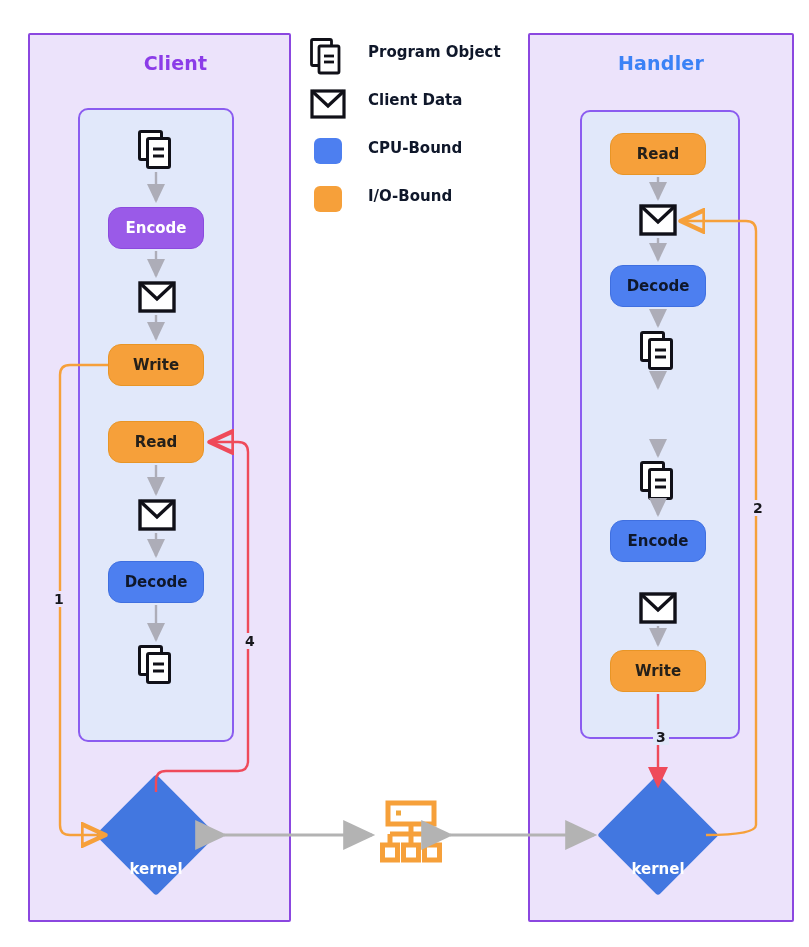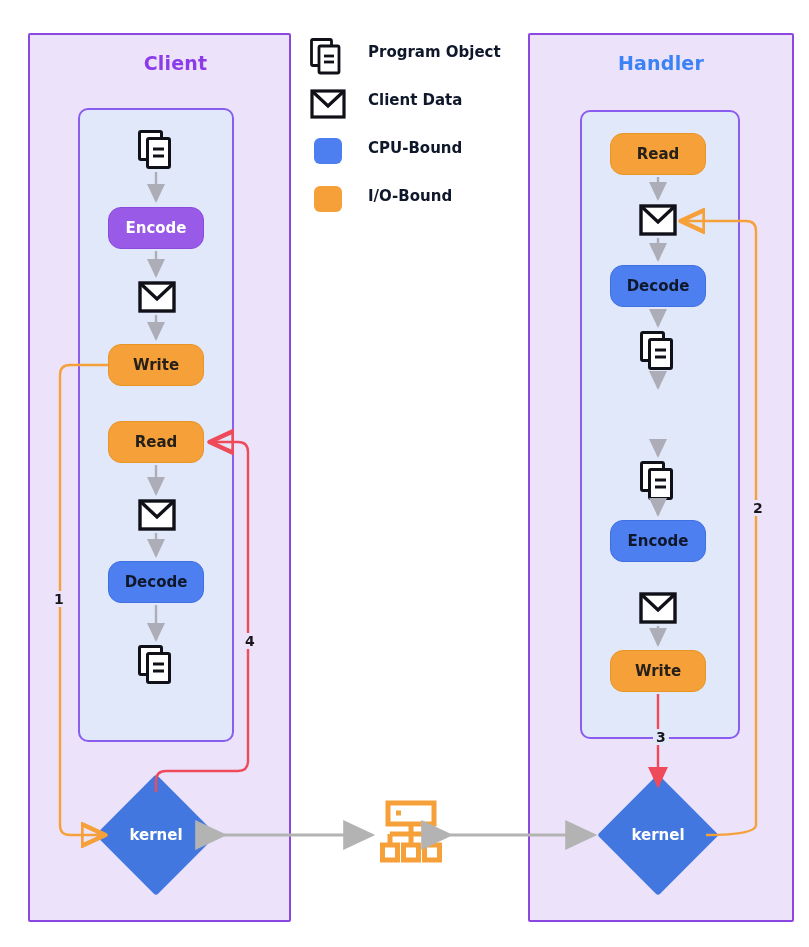--- a/index.html
+++ b/index.html
@@ -19,21 +19,21 @@
   .inner{position:absolute;background:#e1e8fa;border:2px solid #8b5cf0;border-radius:10px;}
 
   
   .node{position:absolute;display:flex;align-items:center;justify-content:center;
         font-size:15px;font-weight:bold;border-radius:13px;box-sizing:border-box;}
   .node.io{background:#f6a03a;color:#25201a;border:1px solid #e89526;}
   .node.cpu{background:#4d7ff0;color:#0f172a;border:1px solid #3f6fe0;}
   .node.enc-client{background:#9a5ae8;color:#ffffff;border:1px solid #8b4ade;}
   .node.handler{background:#5a6ef2;color:#eef1ff;border:2px solid #8b5cf0;border-radius:40px;}
 
-  .kernel{position:absolute;display:flex;align-items:center;justify-content:center;
+  .kernel{position:absolute;display:flex;align-items:flex-end;justify-content:center;
           color:#ffffff;font-size:15px;font-weight:bold;}
   .kernel .dia{position:absolute;left:0;top:0;width:100%;height:100%;
                background:#4277e0;transform:rotate(45deg);border-radius:3px;}
   .kernel span{position:relative;z-index:2;}
 
   
   .icon{position:absolute;}
 
   
   .legend{position:absolute;left:310px;top:38px;}

